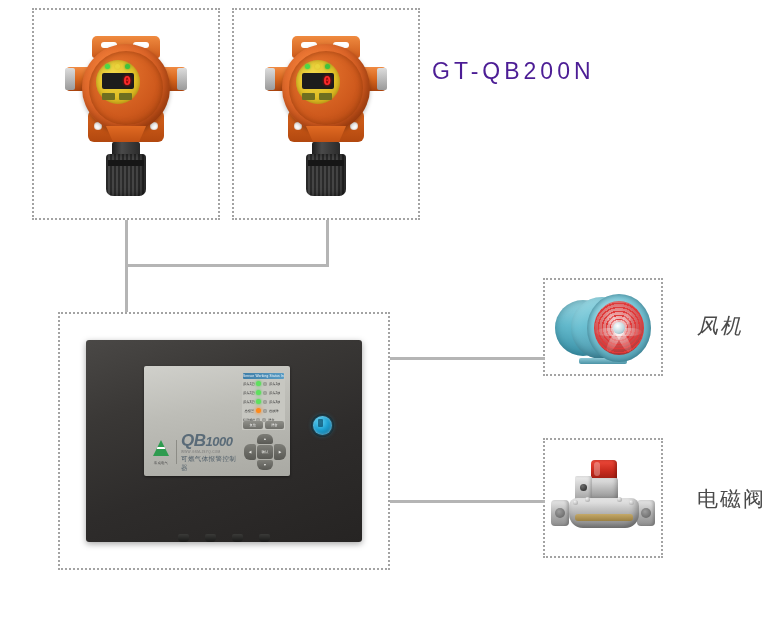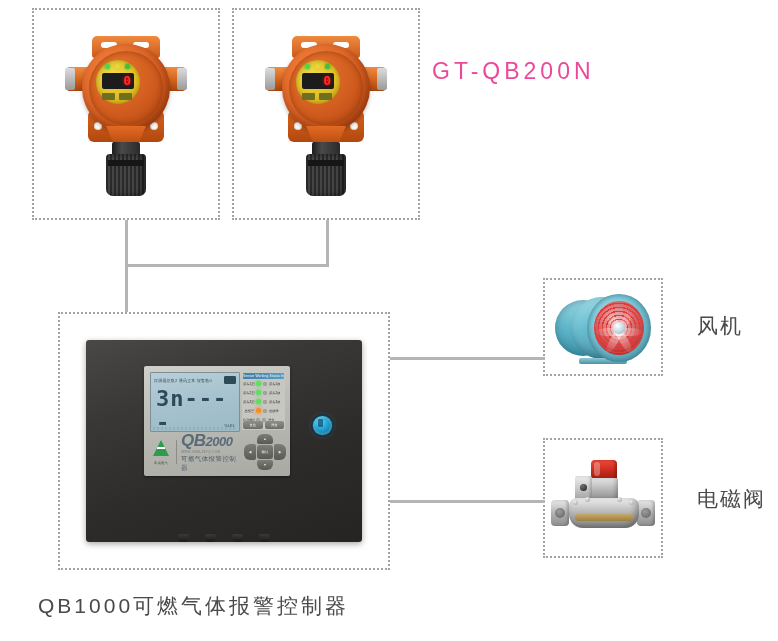--- a/index.html
+++ b/index.html
@@ -39,21 +39,21 @@
     position: absolute;
     color: #4a4a4a;
     font-size: 22px;
     letter-spacing: 3px;
     white-space: nowrap;
     font-family: "Liberation Sans", sans-serif;
   }
   .label.model {
     font-size: 23px;
     letter-spacing: 4px;
-    color: #ec4899;
+    color: #4c1d95;
   }
   .label.cn {
     font-size: 22px;
     letter-spacing: 3px;
     color: #4a4a4a;
   }
   .label.side {
     font-size: 21px;
     letter-spacing: 2px;
     color: #4a4a4a;
@@ -733,27 +733,20 @@
     <div class="det-cap-top"></div>
     <div class="det-cap-body"></div>
   </div>
 
   <div class="label model" style="left:432px; top:58px;">GT-QB200N</div>
 
   <div class="controller" style="left:86px; top:340px; width:276px; height:202px;">
 
     <div class="ctrl-panel">
 
-      <div class="lcd">
-        <div class="lcd-top">探测器总数2  通讯正常  报警数0</div>
-        <div class="lcd-batt"></div>
-        <div class="lcd-main">3n----</div>
-        <div class="lcd-unit">%LEL</div>
-        <div class="lcd-dots"></div>
-      </div>
 
       <div class="ledblock">
         <div class="led-title">Sensor Working Status Indicator</div>
 
         <div class="led-row" style="top:7px;">
           <span class="lbl">探头1正常</span>
           <span class="dot green"></span>
           <span class="dot off sm"></span>
           <span class="lbl2">探头1故障</span>
         </div>
@@ -789,21 +782,21 @@
       </div>
 
       <div class="brand">
         <div class="brand-logo">
           <span class="mark"></span>
           <span class="sub">泰成电气</span>
         </div>
         <div class="brand-divider"></div>
         <div class="brand-text">
           <div class="brand-name">
-            <span>QB</span><span class="small">2000</span>
+            <span>QB</span><span class="small">1000</span>
           </div>
           <div class="brand-url">WWW.GSM-JSYQ.COM</div>
           <div class="brand-sub">可燃气体报警控制器</div>
         </div>
       </div>
 
       <div class="keypad">
         <span class="key up">▲</span>
         <span class="key left">◀</span>
         <span class="key mid">确认</span>
@@ -816,38 +809,37 @@
 
 
     <div class="glands">
       <span class="gland"></span>
       <span class="gland"></span>
       <span class="gland"></span>
       <span class="gland"></span>
     </div>
   </div>
 
-  <div class="label bottom-caption" style="left:38px; top:592px;">QB1000可燃气体报警控制器</div>
 
   <div class="fan" style="left:553px; top:292px;">
     <div class="fan-duct"></div>
     <div class="fan-duct2"></div>
     <div class="fan-foot"></div>
     <div class="fan-rim"></div>
     <div class="fan-grille">
       <span class="fan-blade" style="transform:rotate(0deg);"></span>
       <span class="fan-blade" style="transform:rotate(60deg);"></span>
       <span class="fan-blade" style="transform:rotate(120deg);"></span>
       <span class="fan-blade" style="transform:rotate(180deg);"></span>
       <span class="fan-blade" style="transform:rotate(240deg);"></span>
       <span class="fan-blade" style="transform:rotate(300deg);"></span>
       <span class="fan-hub"></span>
     </div>
   </div>
-  <div class="label side" style="left:697px; top:312px;">风机</div>
+  <div class="label side" style="left:697px; top:312px;font-style:italic;">风机</div>
 
   <div class="valve" style="left:547px; top:460px;">
     <div class="v-cap"></div>
     <div class="v-coil"></div>
     <div class="v-box"></div>
     <div class="v-flange lf"></div>
     <div class="v-flange rf"></div>
     <div class="v-body"></div>
     <span class="v-bolt" style="left:26px; top:40px;"></span>
     <span class="v-bolt" style="left:38px; top:37px;"></span>

